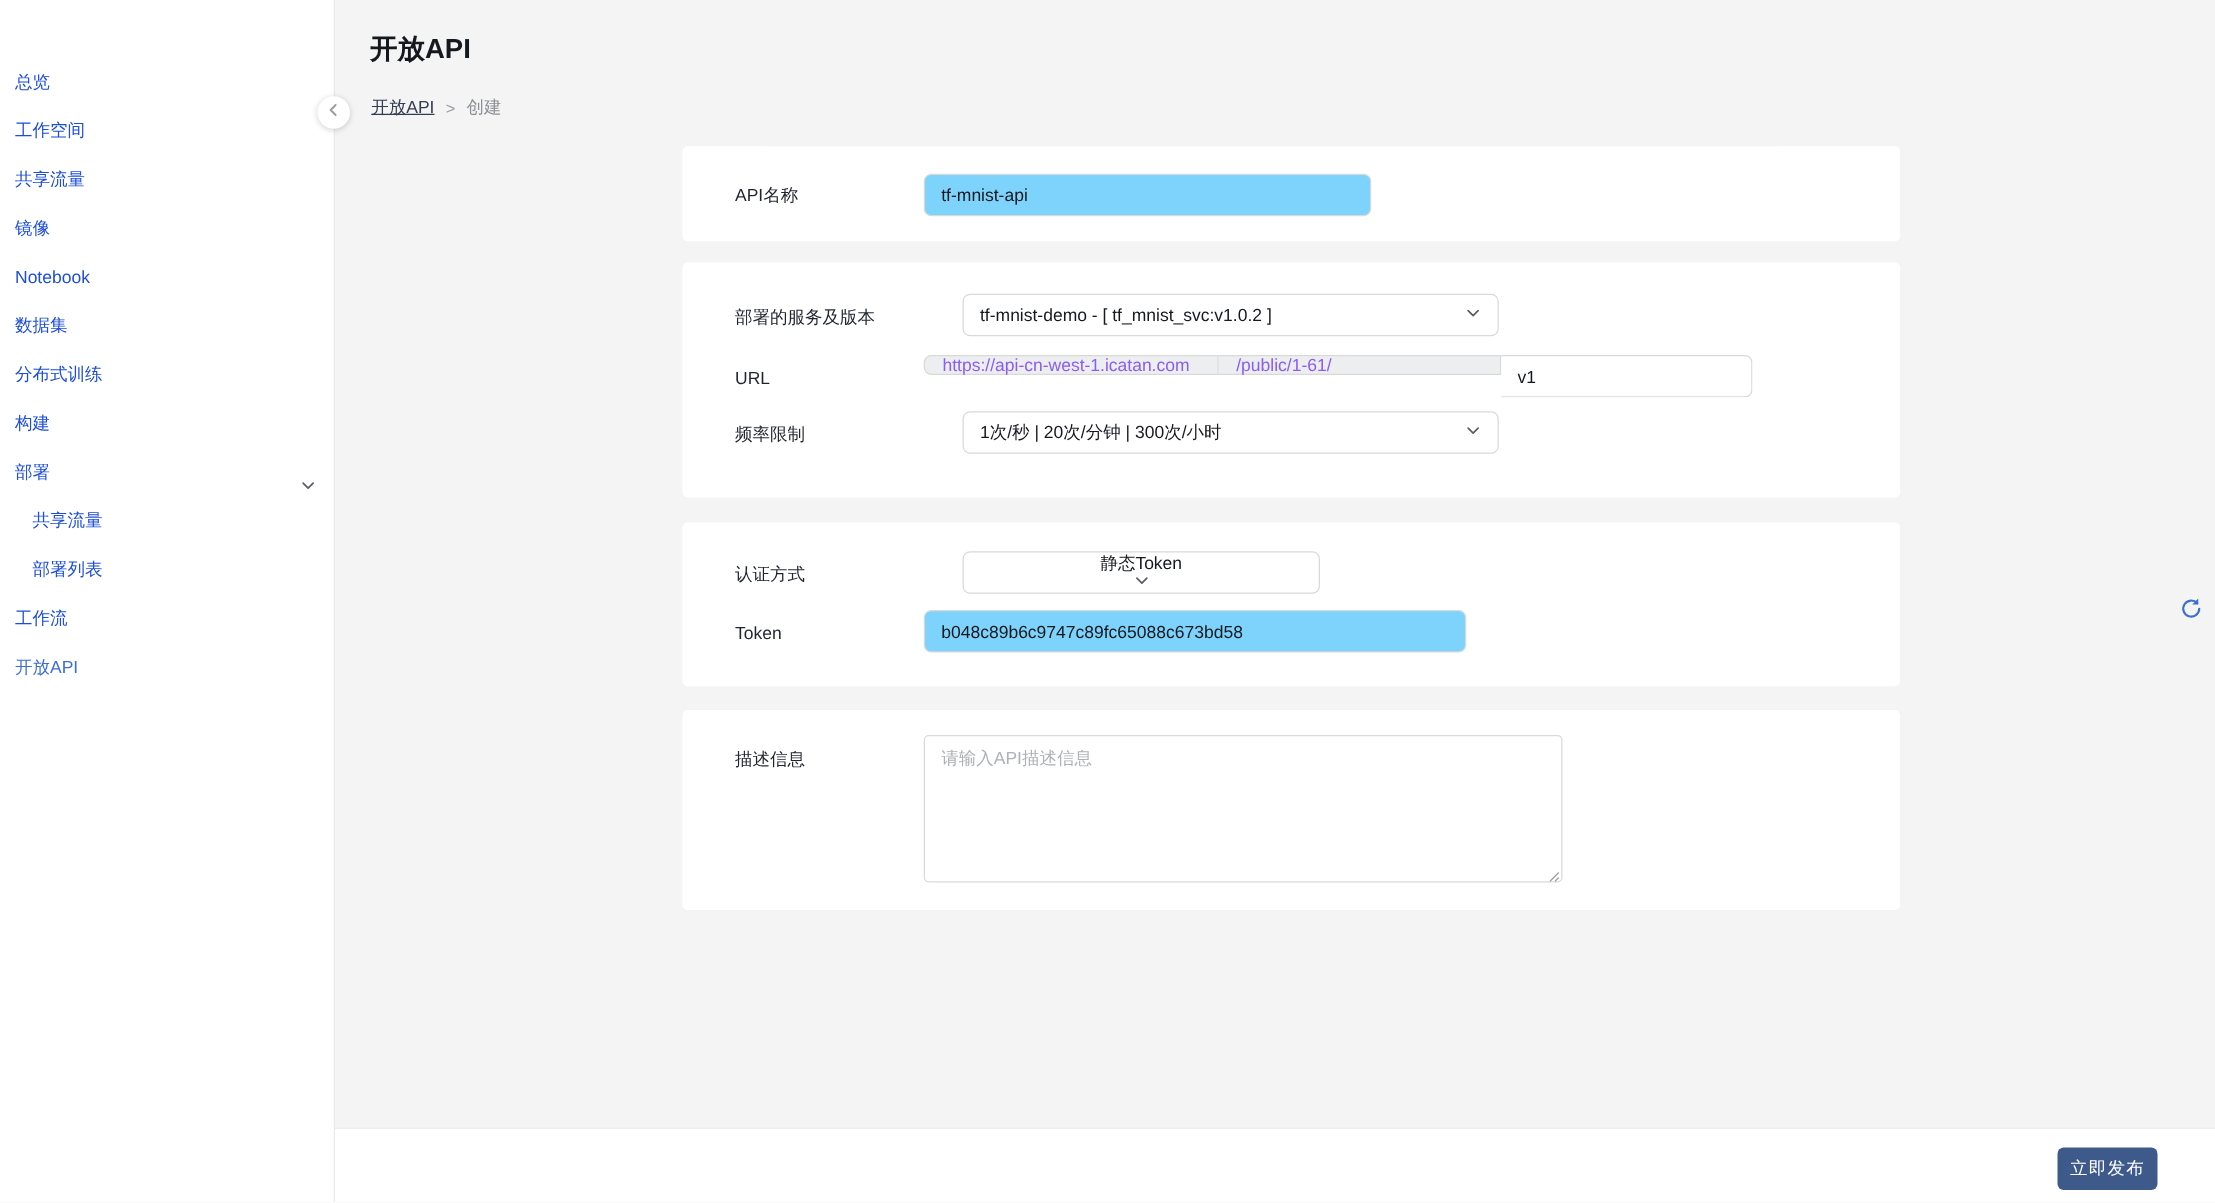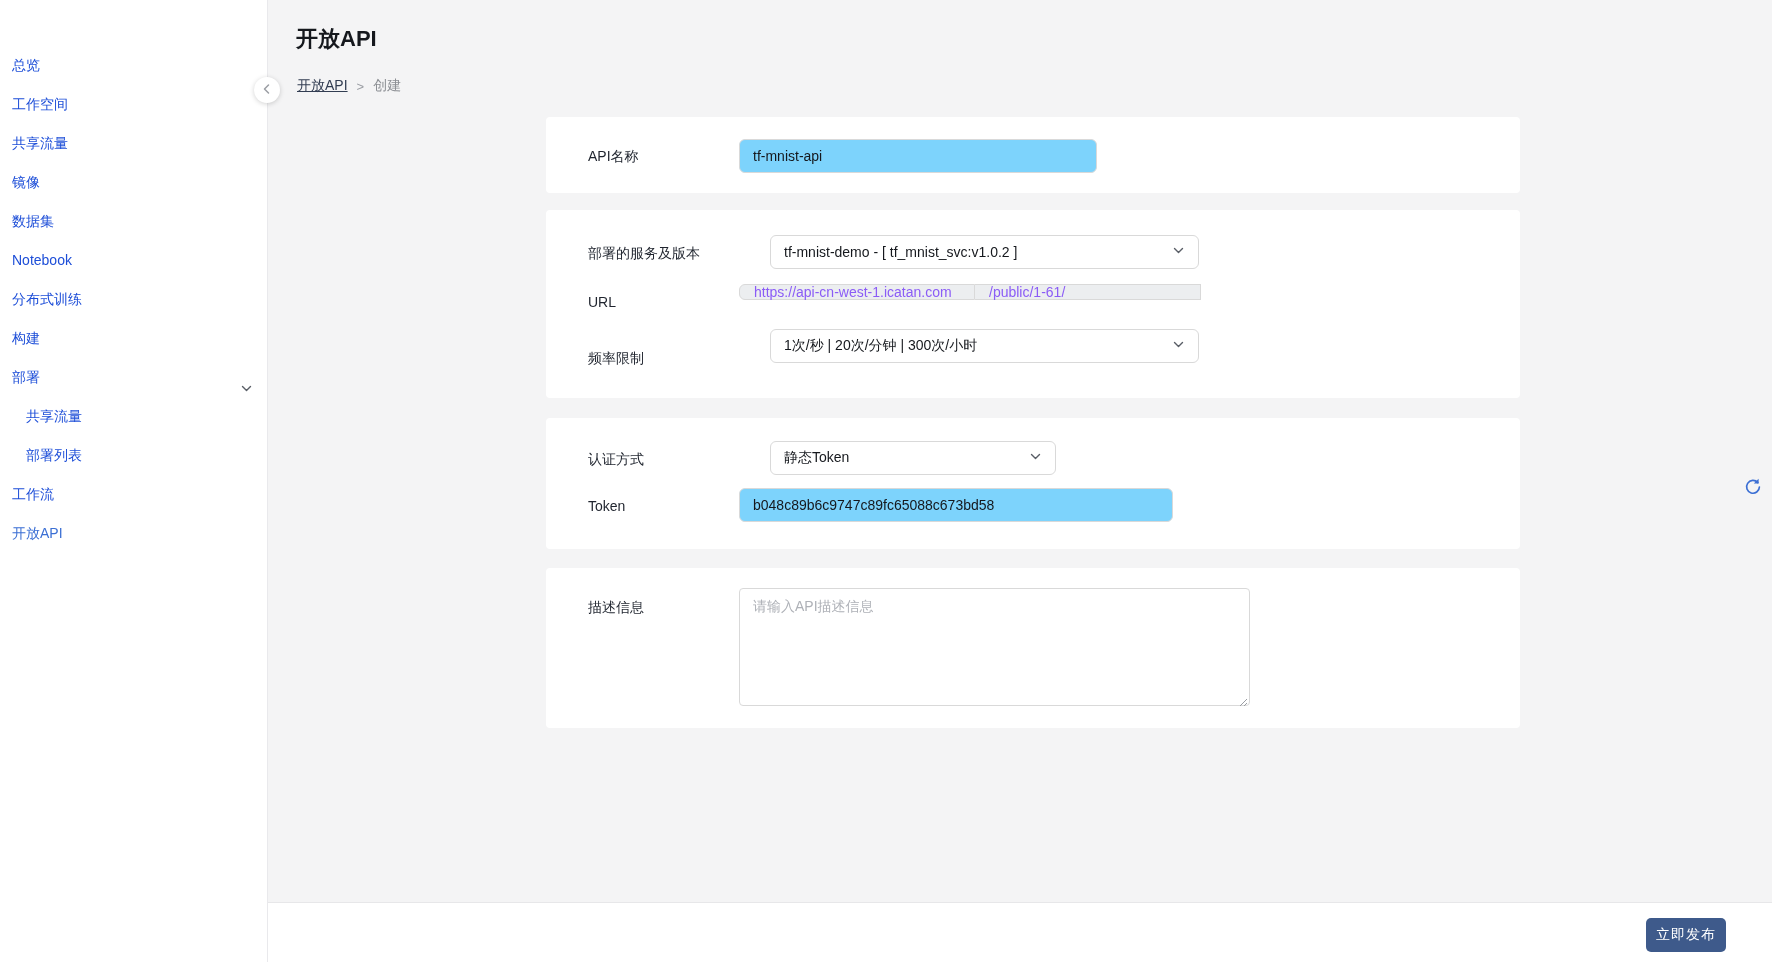--- a/index.html
+++ b/index.html
@@ -80,22 +80,22 @@
 <body>
 
 <div id="page">
 
   <div class="sidebar">
     <div class="menu">
       <div class="menu-item"><span>总览</span></div>
       <div class="menu-item"><span>工作空间</span></div>
       <div class="menu-item"><span>共享流量</span></div>
       <div class="menu-item"><span>镜像</span></div>
+      <div class="menu-item"><span>Notebook</span></div>
       <div class="menu-item"><span>数据集</span></div>
-      <div class="menu-item"><span>Notebook</span></div>
       <div class="menu-item"><span>分布式训练</span></div>
       <div class="menu-item"><span>构建</span></div>
       <div class="menu-item">
         <span>部署</span>
         <span class="expand">
           <svg width="13" height="13" viewBox="0 0 13 13">
               <polyline points="2.5,4.5 6.5,8.5 10.5,4.5" fill="none" stroke="#595e66" stroke-width="1.4" stroke-linecap="round" stroke-linejoin="round"></polyline>
             </svg>
         </span>
       </div>
@@ -135,36 +135,37 @@
         <svg width="13" height="13" viewBox="0 0 13 13">
             <polyline points="2.5,4.5 6.5,8.5 10.5,4.5" fill="none" stroke="#595e66" stroke-width="1.4" stroke-linecap="round" stroke-linejoin="round"></polyline>
           </svg>
       </span>
     </div>
 
     <div class="field-label" style="top:84px;">URL</div>
     <div class="url-group">
       <div class="url-seg first">https://api-cn-west-1.icatan.com</div>
       <div class="url-seg second">/public/1-61/</div>
-    </div>
-
-    <div class="field-label" style="top:140px;">频率限制</div>
+      <input class="url-input" type="text" value="v1" style="">
+    </div>
+
+    <div class="field-label" style="top:129px;">频率限制</div>
     <div class="select" style="left:193px;top:119px;width:429px;">
       <span class="sel-text">1次/秒 | 20次/分钟 | 300次/小时</span>
       <span>
         <svg width="13" height="13" viewBox="0 0 13 13">
             <polyline points="2.5,4.5 6.5,8.5 10.5,4.5" fill="none" stroke="#595e66" stroke-width="1.4" stroke-linecap="round" stroke-linejoin="round"></polyline>
           </svg>
       </span>
     </div>
   </div>
 
   <div class="card card3">
     <div class="field-label" style="top:33px;">认证方式</div>
-    <div class="select" style="left:193px;top:23px;width:286px;">
+    <div class="select" style="left:193px;top:23px;width:286px;flex-direction:column;">
       <span class="sel-text">静态Token</span>
       <span>
         <svg width="13" height="13" viewBox="0 0 13 13">
             <polyline points="2.5,4.5 6.5,8.5 10.5,4.5" fill="none" stroke="#595e66" stroke-width="1.4" stroke-linecap="round" stroke-linejoin="round"></polyline>
           </svg>
       </span>
     </div>
 
     <div class="field-label" style="top:80px;">Token</div>
     <input class="text-input" style="left: 193px; top: 70px; width: 434px;" type="text" value="b048c89b6c9747c89fc65088c673bd58">

